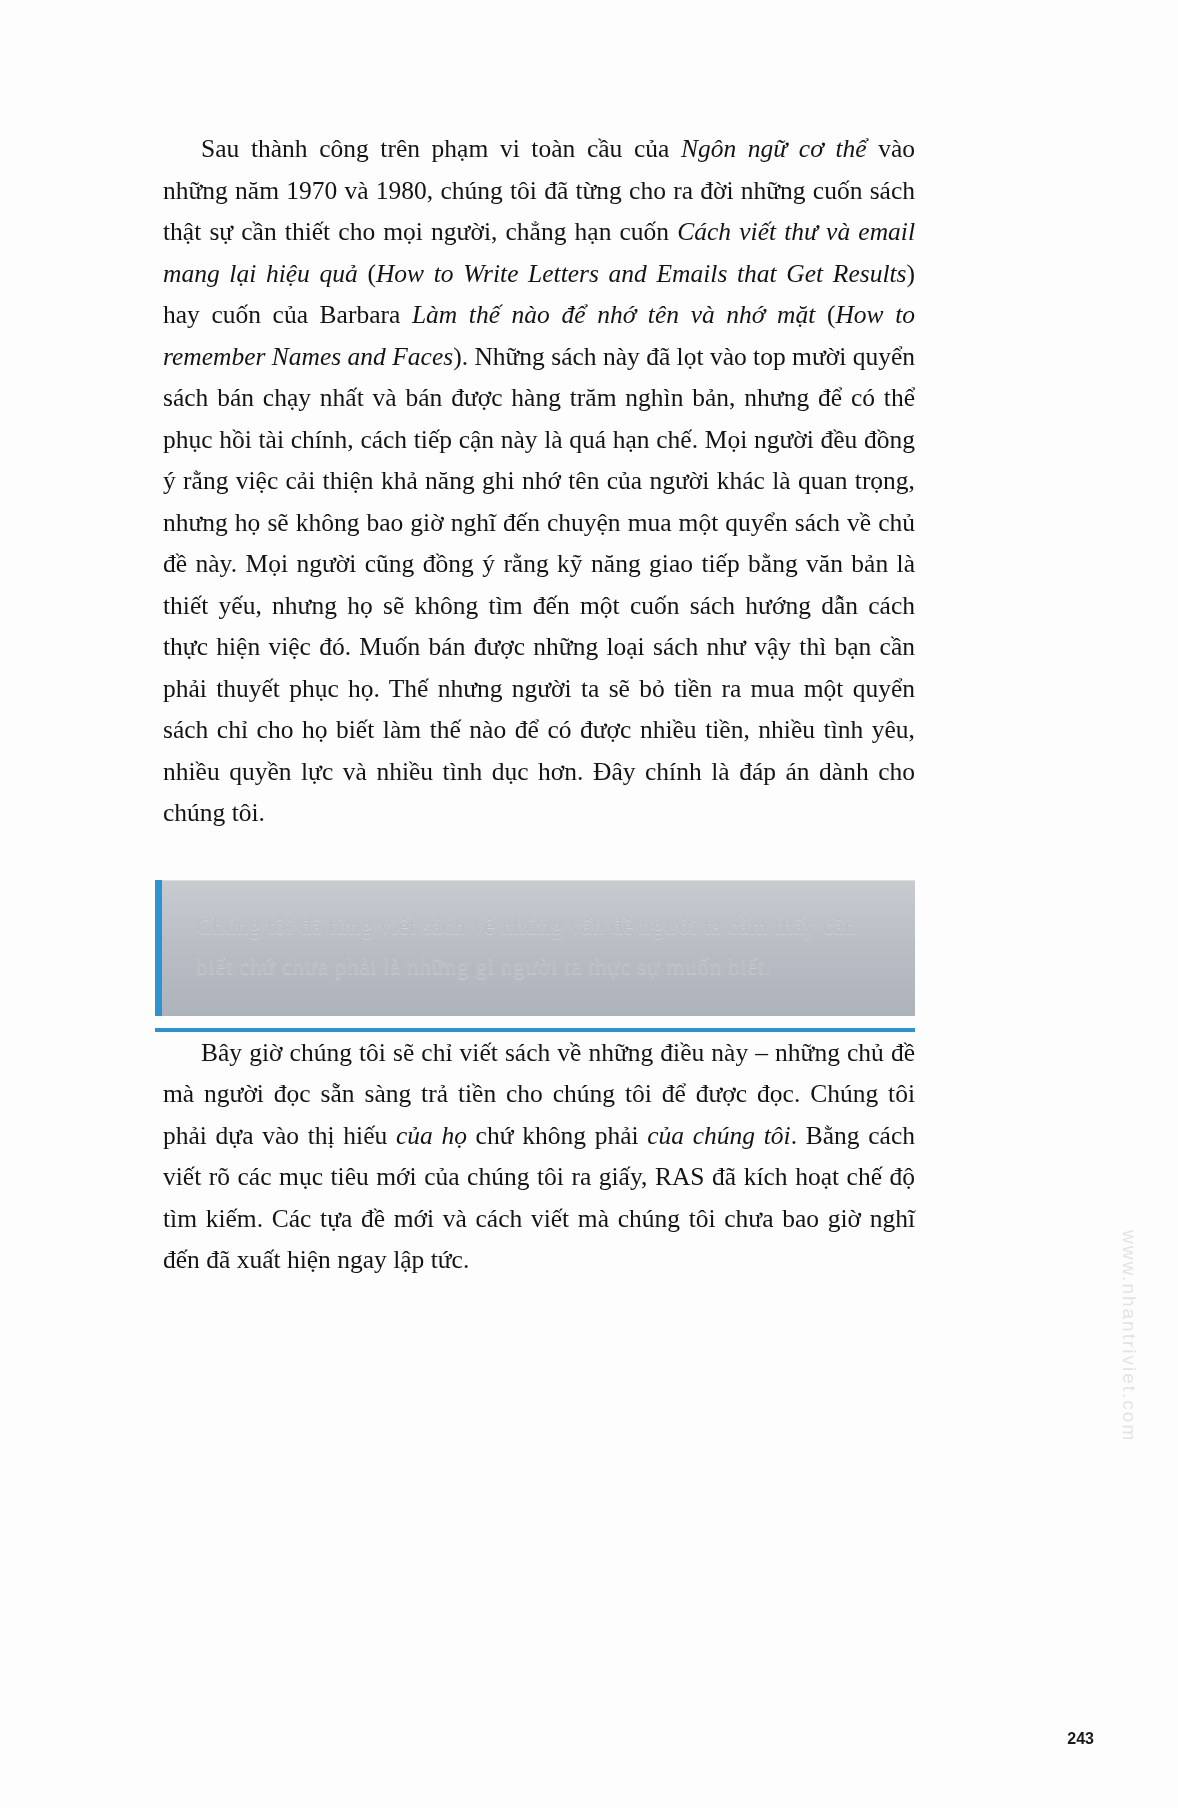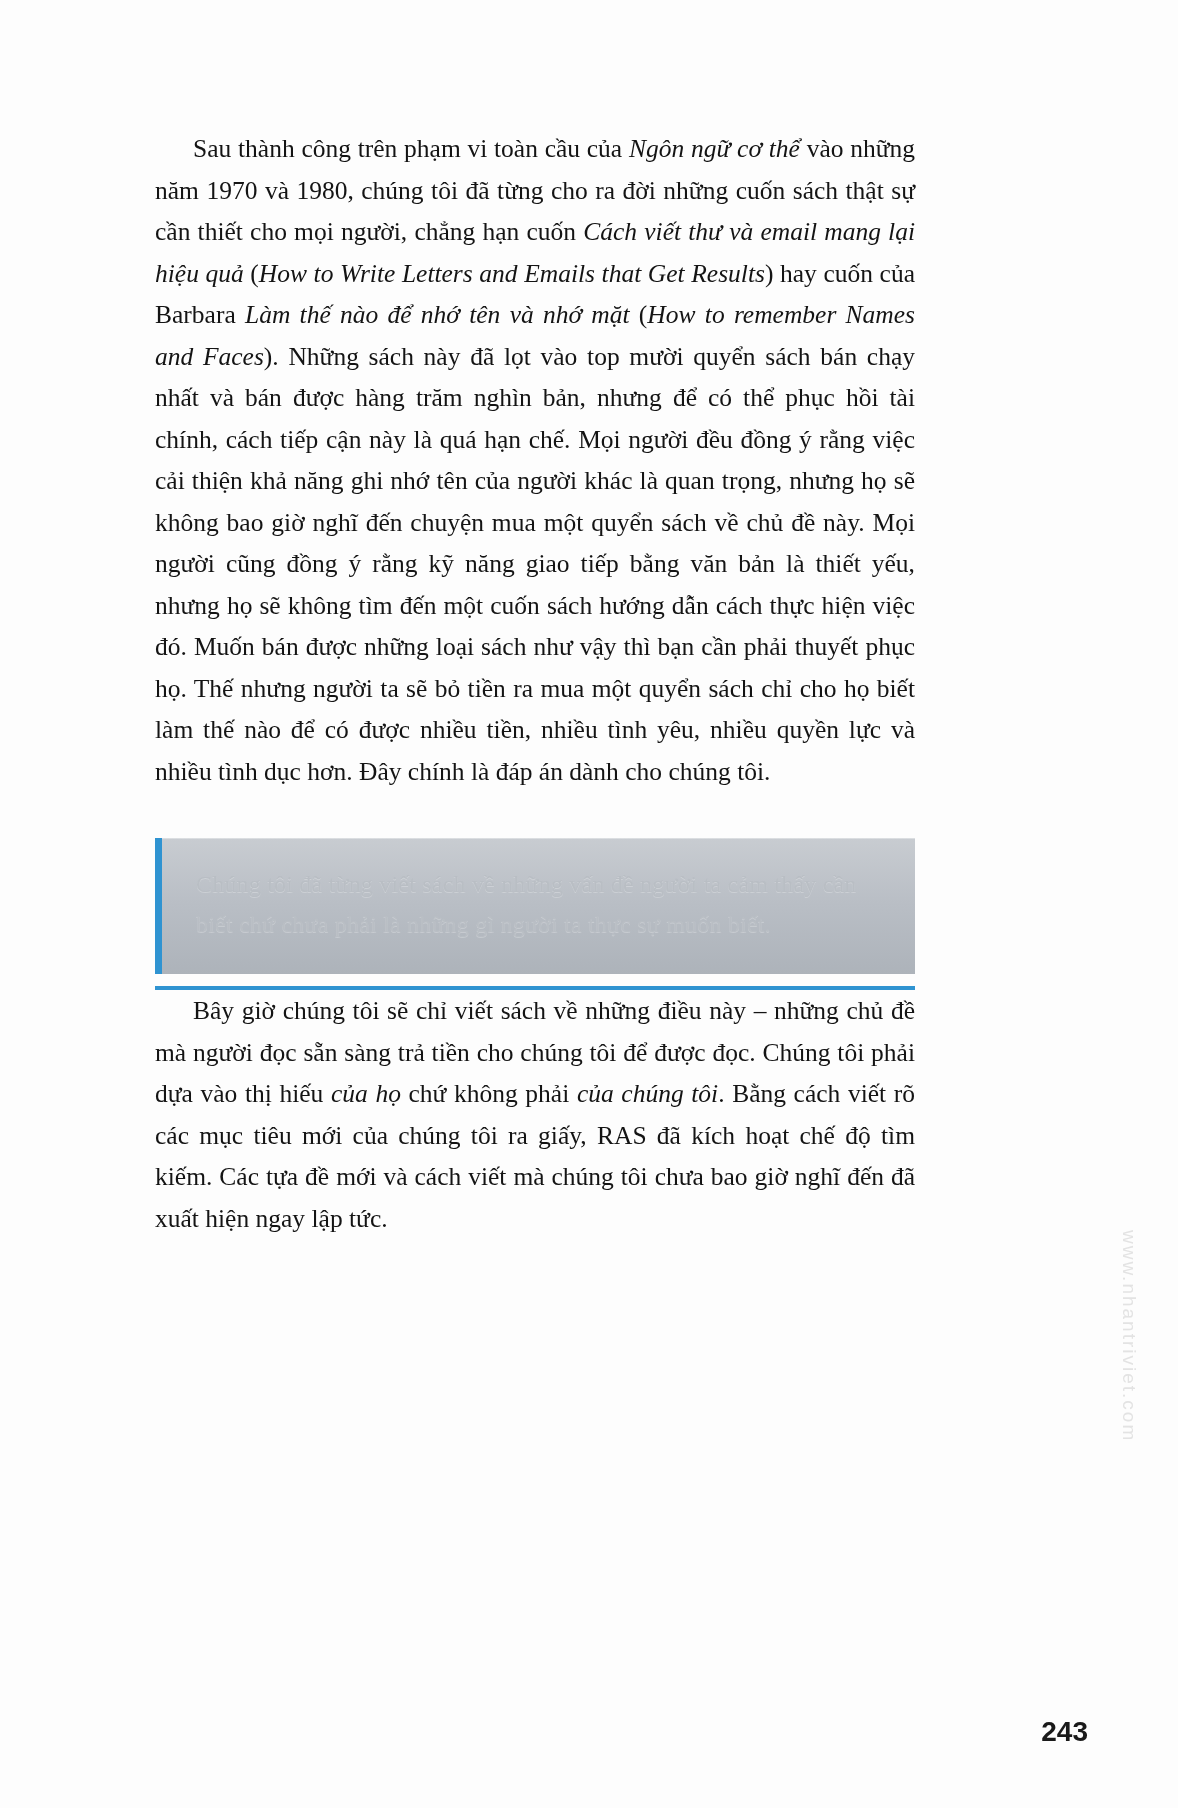--- a/index.html
+++ b/index.html
@@ -31,21 +31,21 @@
     letter-spacing: 0.5px;
     color: #2f93d1;
   }
   .content {
     position: absolute;
     top: 128px;
     left: 155px;
     width: 760px;
   }
   p.body-text {
-    margin: 0 0 0 0;
+    margin: 0 0 0 8px;
     font-size: 25.5px;
     line-height: 41.5px;
     text-align: justify;
     text-justify: inter-word;
     color: #141414;
   }
   p.body-text .ind {
     display: inline-block;
     width: 38px;
   }
@@ -88,25 +88,25 @@
     top: 1230px;
     writing-mode: vertical-rl;
     font-family: "Liberation Sans", sans-serif;
     font-size: 19px;
     letter-spacing: 2px;
     color: #e3e3e3;
     user-select: none;
   }
   .folio {
     position: absolute;
-    right: 90px;
+    right: 84px;
     bottom: 60px;
     font-family: "Liberation Sans", sans-serif;
     font-weight: bold;
-    font-size: 28px;
+    font-size: 16px;
     color: #1a1a1a;
     margin-top: 26px;
   }
 </style>
 </head>
 <body>
 
 <div class="page">
 
 

